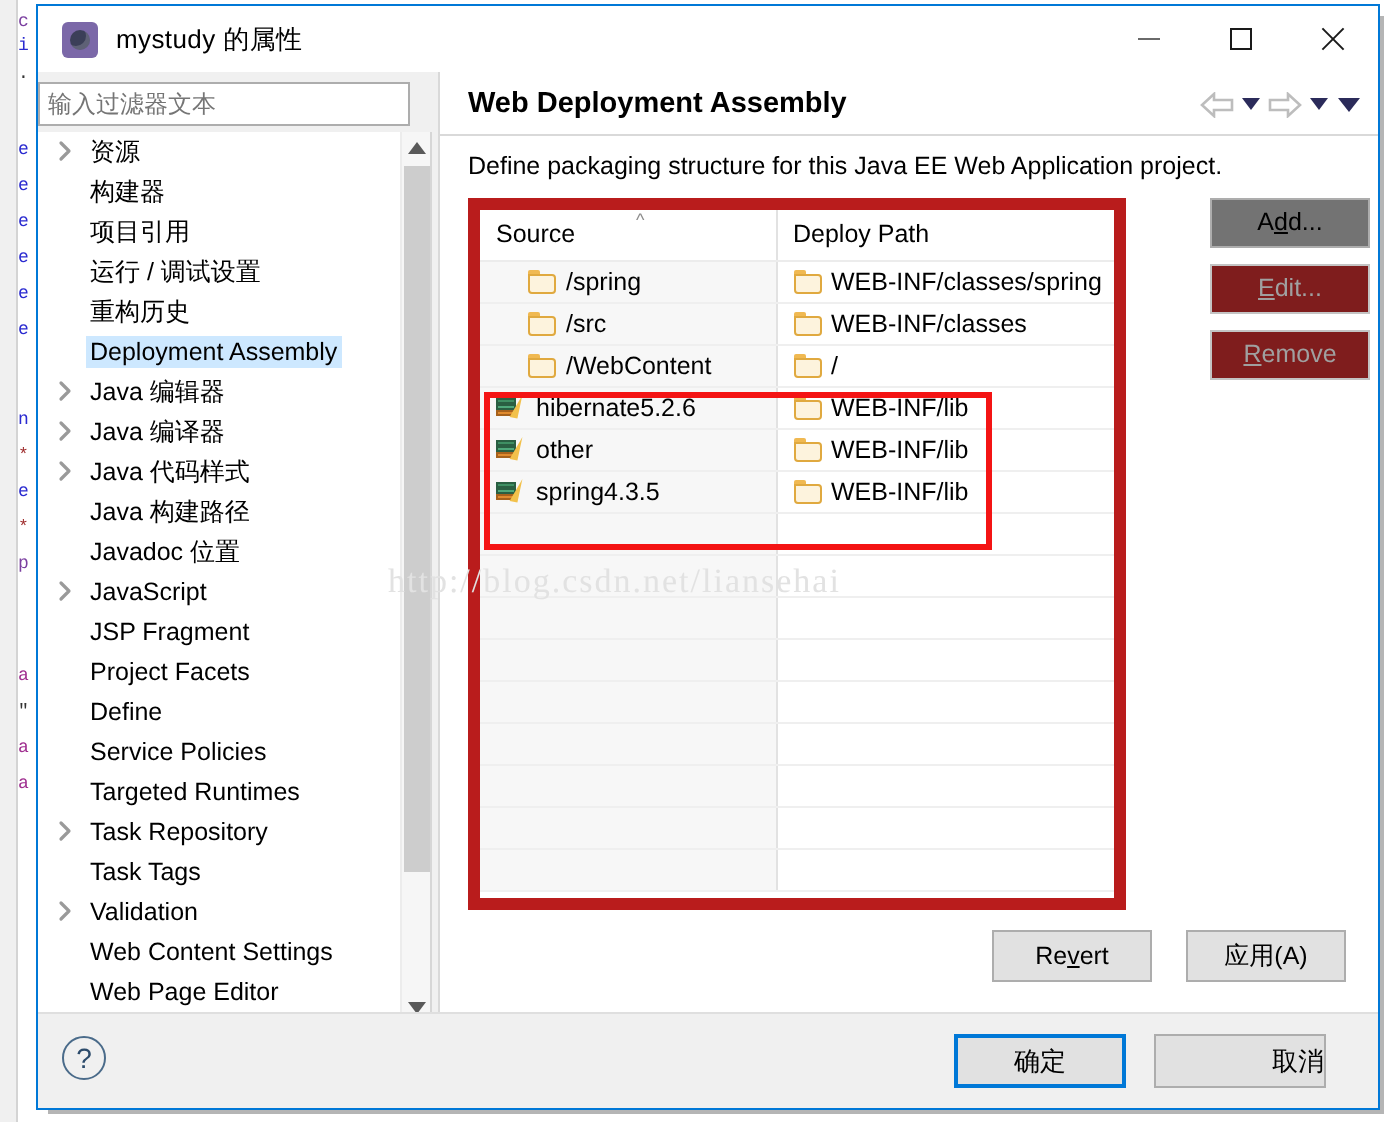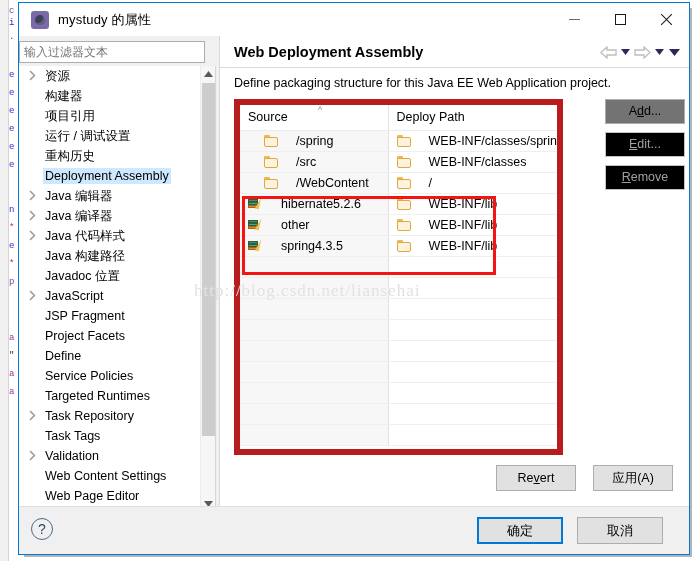--- a/index.html
+++ b/index.html
@@ -171,21 +171,21 @@
     position: absolute; left: 78px; top: 1px; width: 11px; height: 8px;
     color: #8c8c8c; font-size: 9px; line-height: 8px;
   }
   .tbl td {
     height: 21px; font-size: 12.5px; color: #000;
     padding: 0 0 0 8px; border-right: 1px solid #e2e2e2;
     border-bottom: 1px solid #efefef; white-space: nowrap; overflow: hidden;
   }
   .tbl td.c0 { background: #f7f7f7; }
   .tbl td.c1, .tbl td.c2 { background: #ffffff; }
-  .cellflex { display: flex; align-items: center; gap: 18px; }
+  .cellflex { display: flex; align-items: center; gap: 5px; }
   .cellflex.ind { padding-left: 16px; }
 
   
   .ico-folder {
     flex: 0 0 auto; width: 14px; height: 12px; position: relative;
   }
   .ico-folder .tab {
     position: absolute; left: 0; top: 0; width: 6px; height: 3px;
     background: #f0b952; border-radius: 1px 1px 0 0;
   }
@@ -205,21 +205,21 @@
   }
 
   
   .side-btns { position: absolute; left: 385px; top: 63px; width: 80px; }
   .sbtn {
     display: block; width: 80px; height: 25px; margin-bottom: 8px;
     background: #737373; border: 1px solid #adadad;
     font-family: "Liberation Sans", sans-serif; font-size: 12.5px; color: #000;
     text-align: center; line-height: 23px;
   }
-  .sbtn.disabled { color: #a0a0a0; border-color: #c4c4c4; background: #000000; }
+  .sbtn.disabled { color: #a0a0a0; border-color: #c4c4c4; background: #7f1d1d; }
   .und { text-decoration: underline; }
 
   
   .rbtm { position: absolute; left: 0; top: 424px; width: 470px; height: 40px; }
   .rbtn {
     position: absolute; top: 5px; width: 80px; height: 26px;
     background: #e1e1e1; border: 1px solid #adadad;
     font-size: 12.5px; color: #000; text-align: center; line-height: 24px;
   }
   .rbtn.revert { left: 276px; }
@@ -235,21 +235,21 @@
     border: 1px solid #4a6b8a; border-radius: 50%;
     color: #2c4b6b; font-size: 14px; text-align: center; line-height: 20px;
     background: #f0f0f0;
   }
   .fbtn {
     position: absolute; top: 10px; width: 86px; height: 27px;
     font-size: 13px; text-align: center; line-height: 25px;
     background: #e1e1e1; border: 1px solid #adadad; color: #000;
   }
   .fbtn.ok { right: 126px; border: 2px solid #0078d7; background: #e1e1e1; line-height: 23px; }
-  .fbtn.cancel { right: 26px; }
+  .fbtn.cancel { right: 26px; text-align: right; }
 
   
   .redbox {
     position: absolute; left: 242px; top: 196px; width: 254px; height: 79px;
     border: 3px solid #f41414; pointer-events: none;
   }
   
   .watermark {
     position: absolute; left: 194px; top: 281px;
     font-family: "Liberation Serif", "DejaVu Serif", serif;

